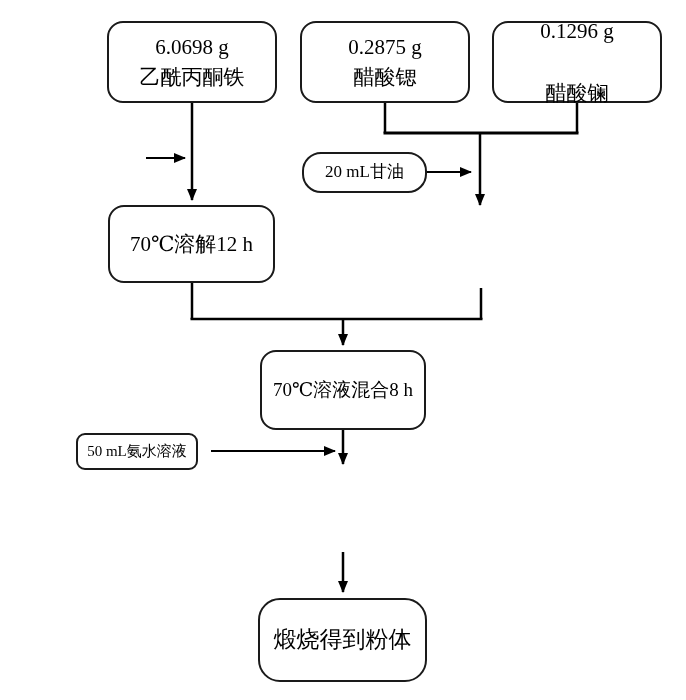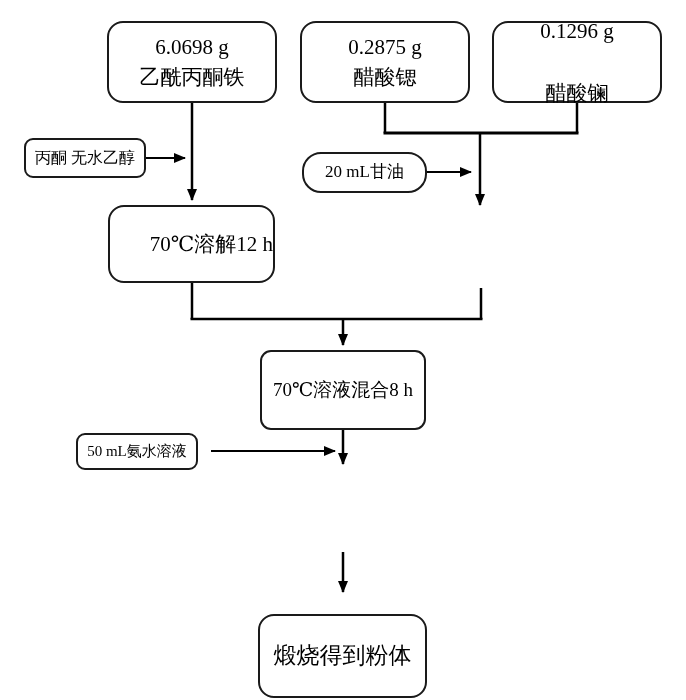--- a/index.html
+++ b/index.html
@@ -39,25 +39,25 @@
   .node.small {
     border-radius: 9px;
     border-width: 2px;
   }
   .node .ln { display: block; white-space: nowrap; }
 
   
   #n-iron       { left:107px; top:21px;  width:170px; height:82px; font-size:21px; }
   #n-strontium  { left:300px; top:21px;  width:170px; height:82px; font-size:21px; }
   #n-lanthanum  { left:492px; top:21px;  width:170px; height:82px; font-size:21px;gap:32px; }
-  #n-dissolve70 { left:108px; top:205px; width:167px; height:78px; font-size:21px;align-items:flex-end; }
+  #n-dissolve70 { left:108px; top:205px; width:167px; height:78px; font-size:21px; }
   #n-dissolve120{ left:398px; top:210px; width:167px; height:78px; font-size:21px; }
-  #n-mix        { left:260px; top:350px; width:166px; height:80px; font-size:19px;border-radius:11px; }
+  #n-mix        { left:260px; top:350px; width:166px; height:80px; font-size:19px; }
   #n-precip     { left:260px; top:470px; width:166px; height:80px; font-size:21px; }
-  #n-calcine    { left:258px; top:614px; width:169px; height:84px; font-size:23px; }
+  #n-calcine    { left:258px; top:598px; width:169px; height:84px; font-size:23px;border-radius:22px; }
 
   
   #n-acetone    { left:24px;  top:138px; width:122px; height:40px; font-size:16px; }
   #n-glycerol   { left:302px; top:152px; width:125px; height:41px; font-size:17px;border-radius:19px; }
   #n-ammonia    { left:76px;  top:433px; width:122px; height:37px; font-size:15px; }
 </style>
 </head>
 <body>
 
 <div id="canvas">
@@ -102,23 +102,20 @@
   <div class="node" id="n-strontium">
     <span class="ln">0.2875 g</span>
     <span class="ln">醋酸锶</span>
   </div>
 
   <div class="node" id="n-lanthanum">
     <span class="ln">0.1296 g</span>
     <span class="ln">醋酸镧</span>
   </div>
 
-  <div class="node small" id="n-acetone">
-    <span class="ln">丙酮 无水乙醇</span>
-  </div>
 
   <div class="node small" id="n-glycerol">
     <span class="ln">20 mL甘油</span>
   </div>
 
   <div class="node small" id="n-ammonia">
     <span class="ln">50 mL氨水溶液</span>
   </div>
 
   <div class="node" id="n-dissolve70">

